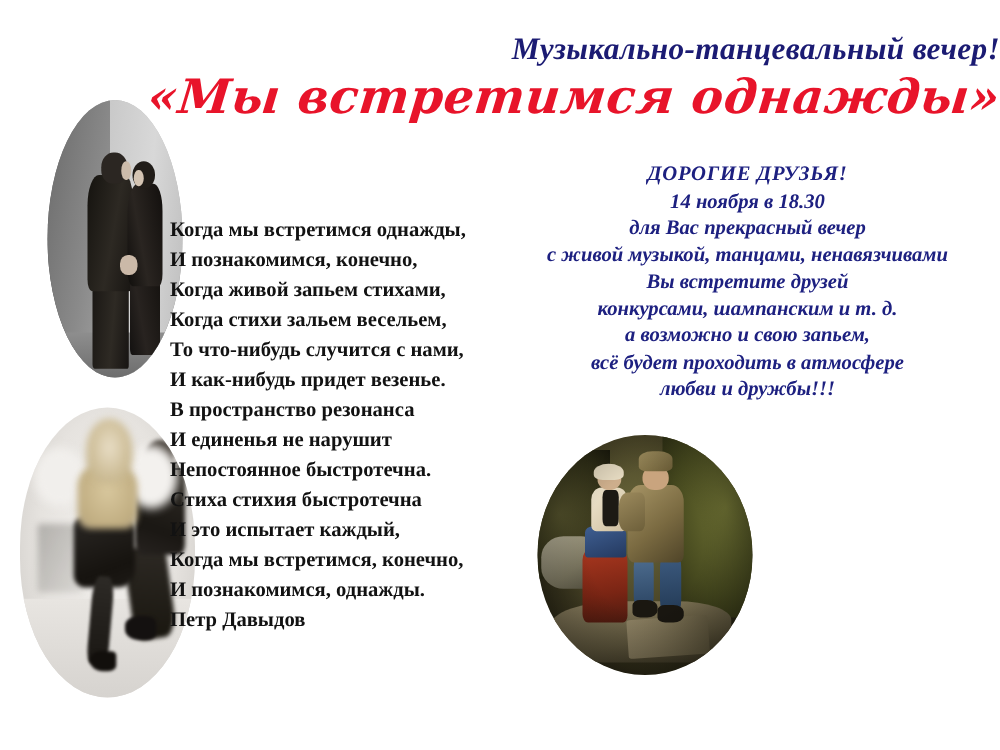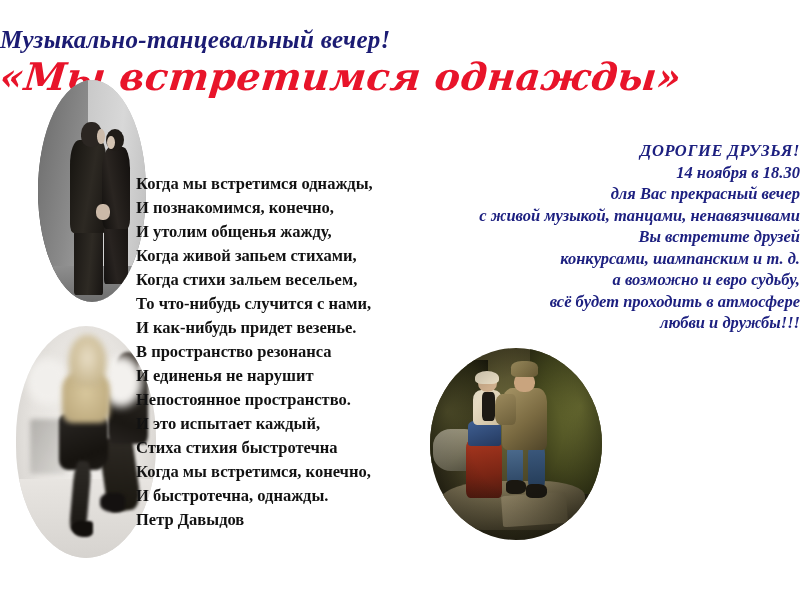--- a/index.html
+++ b/index.html
@@ -15,21 +15,21 @@
     overflow: hidden;
     font-family: "Liberation Serif", "DejaVu Serif", serif;
   }
 
   
   .headline-wrap {
     position: absolute;
     left: 0;
     top: 26px;
     width: 800px;
-    text-align: left;
+    text-align: right;
     pointer-events: none;
   }
   .title-line1 {
     display: block;
     font-family: "Liberation Serif", "DejaVu Serif", serif;
     font-style: italic;
     font-weight: bold;
     font-size: 25px;
     letter-spacing: 0.3px;
     color: #1b1b73;
@@ -63,23 +63,23 @@
     line-height: 24px;
     white-space: nowrap;
     z-index: 5;
   }
   .poem .pline { display: block; }
 
   
   .announce {
     position: absolute;
     left: 396px;
-    top: 140px;
+    top: 128px;
     width: 404px;
-    text-align: right;
+    text-align: center;
     color: #1d2080;
     font-family: "Liberation Serif", "DejaVu Serif", serif;
     font-style: italic;
     font-weight: bold;
     font-size: 16.5px;
     line-height: 21.5px;
     z-index: 5;
     white-space: nowrap;
   }
   .announce .aline { display: block; }
@@ -423,41 +423,40 @@
   </div>
 
   <div class="headline-wrap">
     <span class="title-line1">Музыкально-танцевальный вечер!</span>
     <span class="title-line2">«Мы встретимся однажды»</span>
   </div>
 
   <div class="poem">
     <span class="pline">Когда мы встретимся однажды,</span>
     <span class="pline">И познакомимся, конечно,</span>
-    <span class="pline">И утолим общенья жажду,</span>
     <span class="pline">Когда живой запьем стихами,</span>
     <span class="pline">Когда стихи зальем весельем,</span>
     <span class="pline">То что-нибудь случится с нами,</span>
     <span class="pline">И как-нибудь придет везенье.</span>
     <span class="pline">В пространство резонанса</span>
     <span class="pline">И единенья не нарушит</span>
-    <span class="pline">Непостоянное пространство.</span>
+    <span class="pline">Непостоянное быстротечна.</span>
+    <span class="pline">Стиха стихия быстротечна</span>
     <span class="pline">И это испытает каждый,</span>
-    <span class="pline">Стиха стихия быстротечна</span>
     <span class="pline">Когда мы встретимся, конечно,</span>
-    <span class="pline">И быстротечна, однажды.</span>
+    <span class="pline">И познакомимся, однажды.</span>
     <span class="pline">Петр Давыдов</span>
   </div>
 
   <div class="announce">
     <span class="aline first">ДОРОГИЕ ДРУЗЬЯ!</span>
     <span class="aline">14 ноября в 18.30</span>
     <span class="aline">для Вас прекрасный вечер</span>
     <span class="aline">с живой музыкой, танцами, ненавязчивами</span>
     <span class="aline">Вы встретите друзей</span>
     <span class="aline">конкурсами, шампанским и т. д.</span>
-    <span class="aline">а возможно и евро судьбу,</span>
+    <span class="aline">а возможно и свою запьем,</span>
     <span class="aline">всё будет проходить в атмосфере</span>
     <span class="aline">любви и дружбы!!!</span>
   </div>
 
 
 </div>
 
 </body></html>

